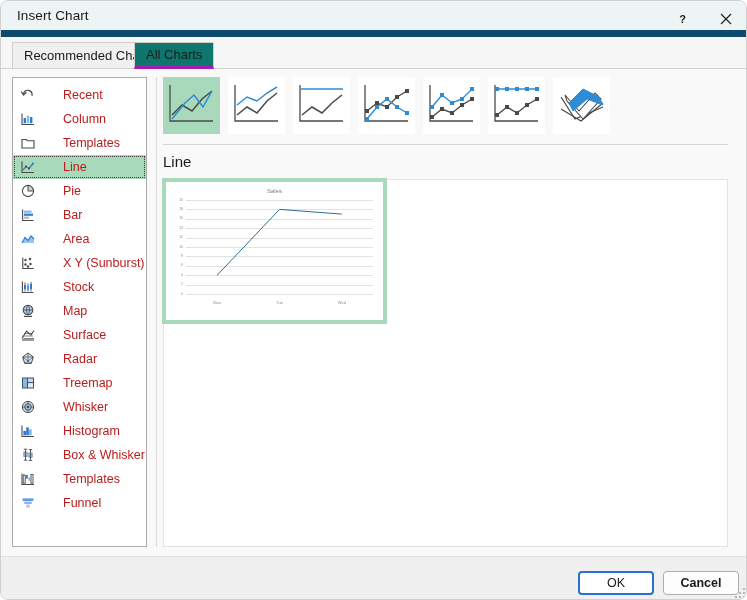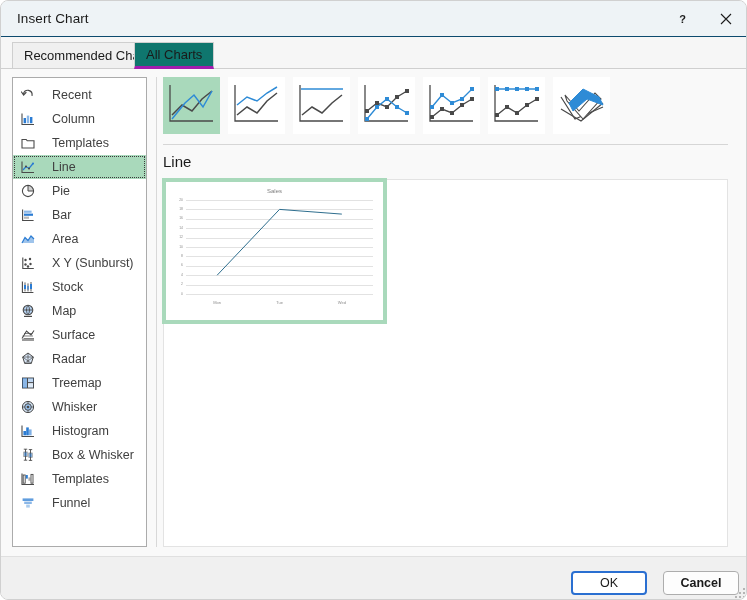--- a/index.html
+++ b/index.html
@@ -18,21 +18,21 @@
     border: 1px solid #d0d0d0;
     border-radius: 8px;
     overflow: hidden;
   }
 
   
   .titlebar {
     position: absolute; top: 0; left: 0;
     width: 747px; height: 36px;
     background: #eef3f6;
-    border-bottom: 1px solid #0c4a6e;
+    border-bottom: 7px solid #0c4a6e;
     display: flex; align-items: center;
   }
   .titlebar-title {
     margin-left: 16px;
     font-size: 13.5px;
     color: #1a1a1a;
     letter-spacing: .1px;
   }
   .titlebar-buttons {
     position: absolute; right: 0; top: 0;
@@ -105,22 +105,22 @@
     outline-offset: -2px;
   }
   .sb-icon {
     width: 22px; height: 20px;
     display: flex; align-items: center; justify-content: center;
     flex: 0 0 22px;
   }
   .sb-icon svg { display: block; }
   .sb-label {
     font-size: 12.5px;
-    color: #404040;
-    margin-left: 13px;
+    color: #b91c1c;
+    margin-left: 24px;
     white-space: nowrap;
   }
 
   
   .panel-divider {
     position: absolute; left: 155px; top: 8px;
     width: 1px; height: 470px;
     background: #d8d8d8;
   }
 
@@ -182,21 +182,21 @@
     position: absolute; top: 14px;
     width: 76px; height: 24px;
     font-size: 12.5px;
     background: #fdfdfd;
     border: 1px solid #adadad;
     border-radius: 4px;
     color: #1a1a1a;
     display: flex; align-items: center; justify-content: center;
     cursor: default; user-select: none;
   }
-  .btn.ok { right: 101px; border: 2px solid #2a6fd1; background: #ffffff; }
+  .btn.ok { right: 94px; border: 2px solid #2a6fd1; background: #ffffff; }
   .btn.cancel { right: 9px; font-weight: bold; }
 
   .grip {
     position: absolute; right: 3px; bottom: 3px;
     width: 10px; height: 10px;
   }
   .grip i {
     position: absolute; width: 2px; height: 2px; background: #b5b5b5;
   }
 

